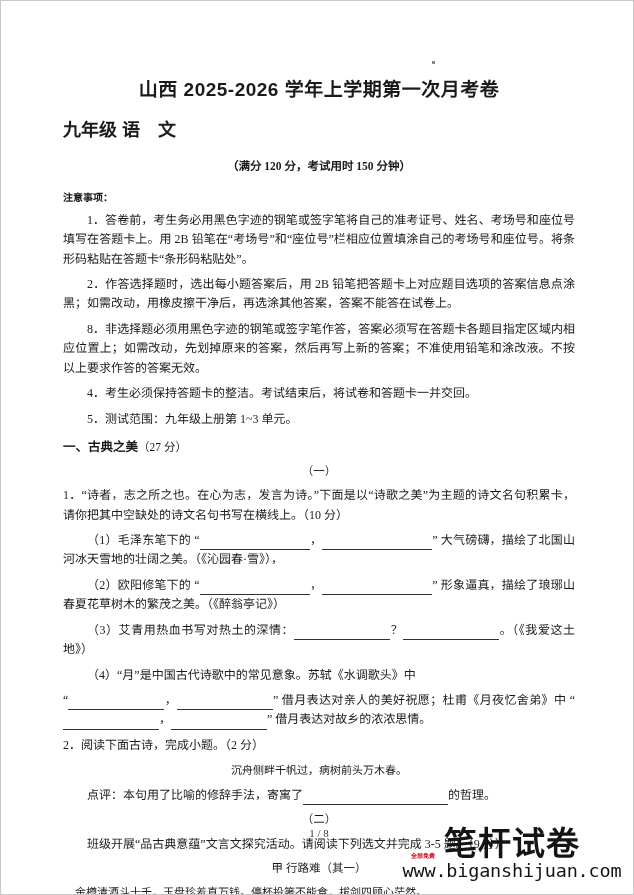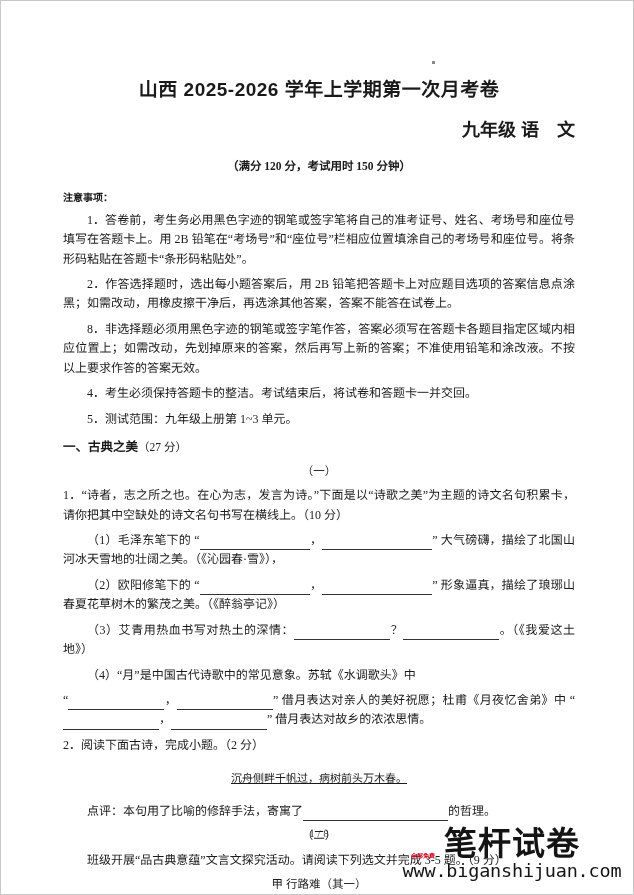--- a/index.html
+++ b/index.html
@@ -41,21 +41,21 @@
     text-align: center;
     font-size: 19px;
     font-weight: bold;
     letter-spacing: 0.5px;
     margin: 0;
     padding-top: 78px;
     line-height: 1.2;
     font-family: "Liberation Sans", "DejaVu Sans", sans-serif;
   }
   .doc-subtitle {
-    text-align: right;
+    text-align: left;
     font-size: 18px;
     font-weight: bold;
     margin: 0;
     padding-top: 18px;
     line-height: 1.2;
     font-family: "Liberation Sans", "DejaVu Sans", sans-serif;
   }
   .doc-meta {
     text-align: center;
     font-size: 11.5px;
@@ -101,25 +101,24 @@
   .centered {
     text-align: center;
     font-size: 11.5px;
     margin: 0;
     padding-top: 6px;
     line-height: 1.5;
   }
   .poem-line {
     text-align: center;
     font-size: 11px;
-    margin: 8px;
+    margin: 0;
     padding-top: 8px;
     line-height: 1.5;
     font-family: "DejaVu Serif", "Liberation Serif", serif;
-    text-decoration: underline;
   }
   .poem-body {
     font-size: 11px;
     margin: 0;
     padding-top: 7px;
     line-height: 1.6;
     text-indent: 12px;
     font-family: "DejaVu Serif", "Liberation Serif", serif;
   }
   .blank {

